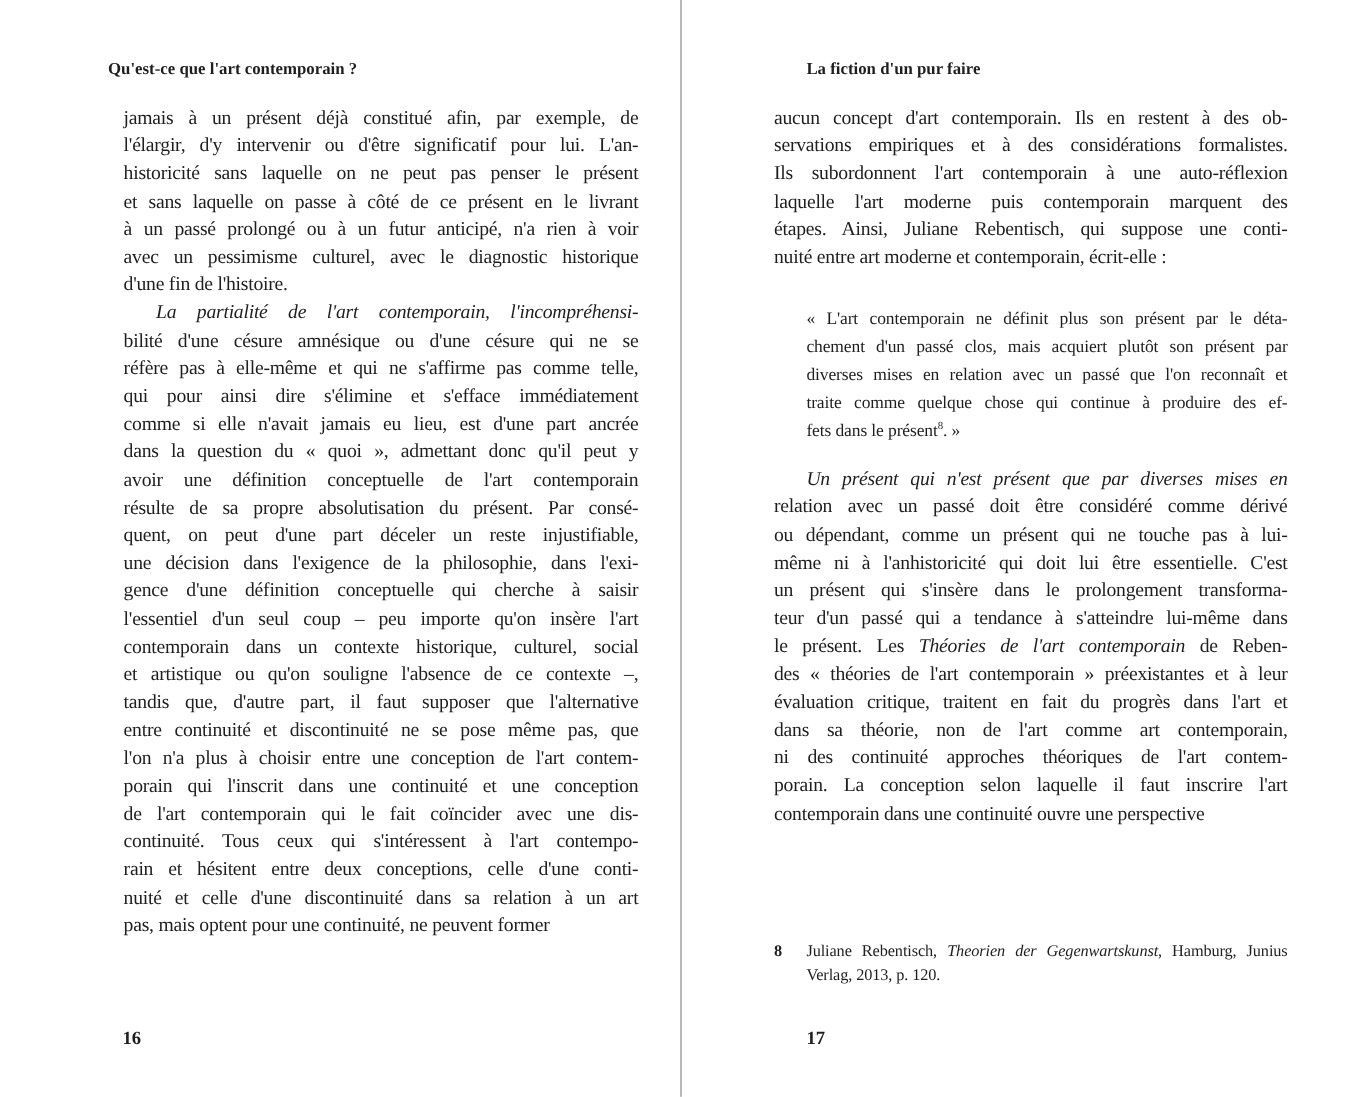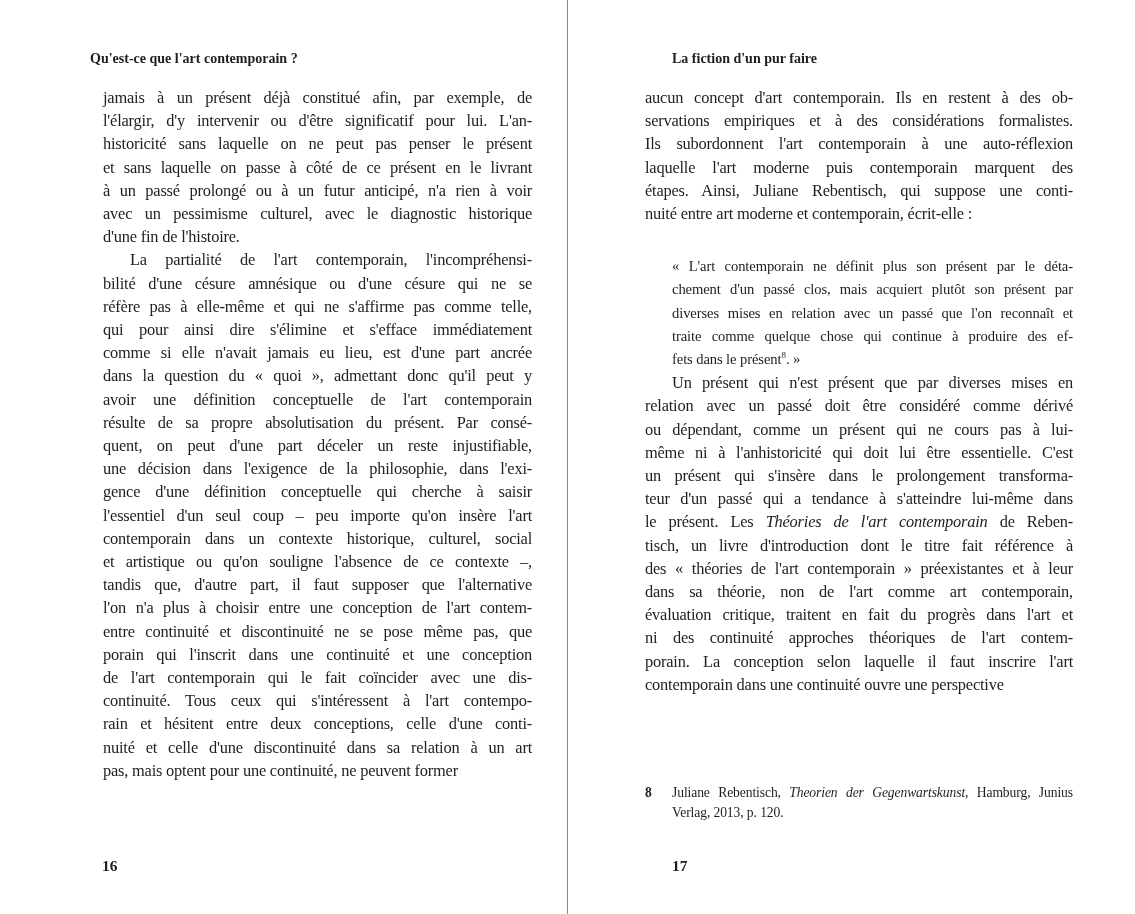--- a/index.html
+++ b/index.html
@@ -16,25 +16,25 @@
   .runhead{position:absolute;top:51px;font-weight:bold;font-size:14px;letter-spacing:0;}
   .page.left .runhead{left:90px;}
   .page.right .runhead{left:104px;}
   .body{
     position:absolute;top:86px;
     font-size:16.4px;line-height:23.2px;letter-spacing:-0.2px;
   }
   .page.left .body{left:63px;width:429px;margin-left:40px;}
   .page.right .body{left:77px;width:428px;}
   .para{margin:0;}
-  .para.indent .line:first-child{text-indent:27px;}
+  .para.indent .line:first-child{text-indent:27px;font-style:italic;}
   .line{text-align:justify;text-align-last:justify;}
   .line.last{text-align-last:left;}
   .para.quote{
-    margin:30px 0 0 27px;width:401px;
+    margin:30px 0 16px 27px;width:401px;
     font-size:14.6px;line-height:23.2px;letter-spacing:-0.1px;
   }
   .footnote{
     position:absolute;top:783px;display:flex;
     font-size:13.6px;line-height:20px;letter-spacing:-0.1px;
   }
   .page.right .footnote{left:77px;width:428px;}
   .fn-num{flex:none;width:27px;font-weight:bold;}
   .fn-text{flex:1;}
   .pagenum{position:absolute;top:857px;font-weight:bold;font-size:15.5px;}
@@ -69,22 +69,22 @@
           <div class="line">dans la question du « quoi », admettant donc qu'il peut y</div>
           <div class="line">avoir une définition conceptuelle de l'art contemporain</div>
           <div class="line">résulte de sa propre absolutisation du présent. Par consé-</div>
           <div class="line">quent, on peut d'une part déceler un reste injustifiable,</div>
           <div class="line">une décision dans l'exigence de la philosophie, dans l'exi-</div>
           <div class="line">gence d'une définition conceptuelle qui cherche à saisir</div>
           <div class="line">l'essentiel d'un seul coup – peu importe qu'on insère l'art</div>
           <div class="line">contemporain dans un contexte historique, culturel, social</div>
           <div class="line">et artistique ou qu'on souligne l'absence de ce contexte –,</div>
           <div class="line">tandis que, d'autre part, il faut supposer que l'alternative</div>
+          <div class="line">entre continuité et discontinuité ne se pose même pas, que</div>
           <div class="line">l'on n'a plus à choisir entre une conception de l'art contem-</div>
-          <div class="line">entre continuité et discontinuité ne se pose même pas, que</div>
           <div class="line">porain qui l'inscrit dans une continuité et une conception</div>
           <div class="line">de l'art contemporain qui le fait coïncider avec une dis-</div>
           <div class="line">continuité. Tous ceux qui s'intéressent à l'art contempo-</div>
           <div class="line">rain et hésitent entre deux conceptions, celle d'une conti-</div>
           <div class="line">nuité et celle d'une discontinuité dans sa relation à un art</div>
           <div class="line last">pas, mais optent pour une continuité, ne peuvent former</div>
         </div>
       </div>
     <div class="pagenum">16</div>
   </section>
@@ -105,29 +105,28 @@
         <div class="para quote">
           <div class="line">« L'art contemporain ne définit plus son présent par le déta-</div>
           <div class="line">chement d'un passé clos, mais acquiert plutôt son présent par</div>
           <div class="line">diverses mises en relation avec un passé que l'on reconnaît et</div>
           <div class="line">traite comme quelque chose qui continue à produire des ef-</div>
           <div class="line last">fets dans le présent<sup>8</sup>. »</div>
         </div>
         <div class="para indent">
           <div class="line">Un présent qui n'est présent que par diverses mises en</div>
           <div class="line">relation avec un passé doit être considéré comme dérivé</div>
-          <div class="line">ou dépendant, comme un présent qui ne cours pas à lui-</div>
+          <div class="line">ou dépendant, comme un présent qui ne touche pas à lui-</div>
           <div class="line">même ni à l'anhistoricité qui doit lui être essentielle. C'est</div>
           <div class="line">un présent qui s'insère dans le prolongement transforma-</div>
           <div class="line">teur d'un passé qui a tendance à s'atteindre lui-même dans</div>
           <div class="line">le présent. Les <i>Théories de l'art contemporain</i> de Reben-</div>
-          <div class="line">tisch, un livre d'introduction dont le titre fait référence à</div>
           <div class="line">des « théories de l'art contemporain » préexistantes et à leur</div>
+          <div class="line">évaluation critique, traitent en fait du progrès dans l'art et</div>
           <div class="line">dans sa théorie, non de l'art comme art contemporain,</div>
-          <div class="line">évaluation critique, traitent en fait du progrès dans l'art et</div>
           <div class="line">ni des continuité approches théoriques de l'art contem-</div>
           <div class="line">porain. La conception selon laquelle il faut inscrire l'art</div>
           <div class="line last">contemporain dans une continuité ouvre une perspective</div>
         </div>
       </div>
     <div class="footnote">
       <span class="fn-num">8</span>
       <div class="fn-text">
           <div class="para">
             <div class="line">Juliane Rebentisch, <i>Theorien der Gegenwartskunst</i>, Hamburg, Junius</div>

